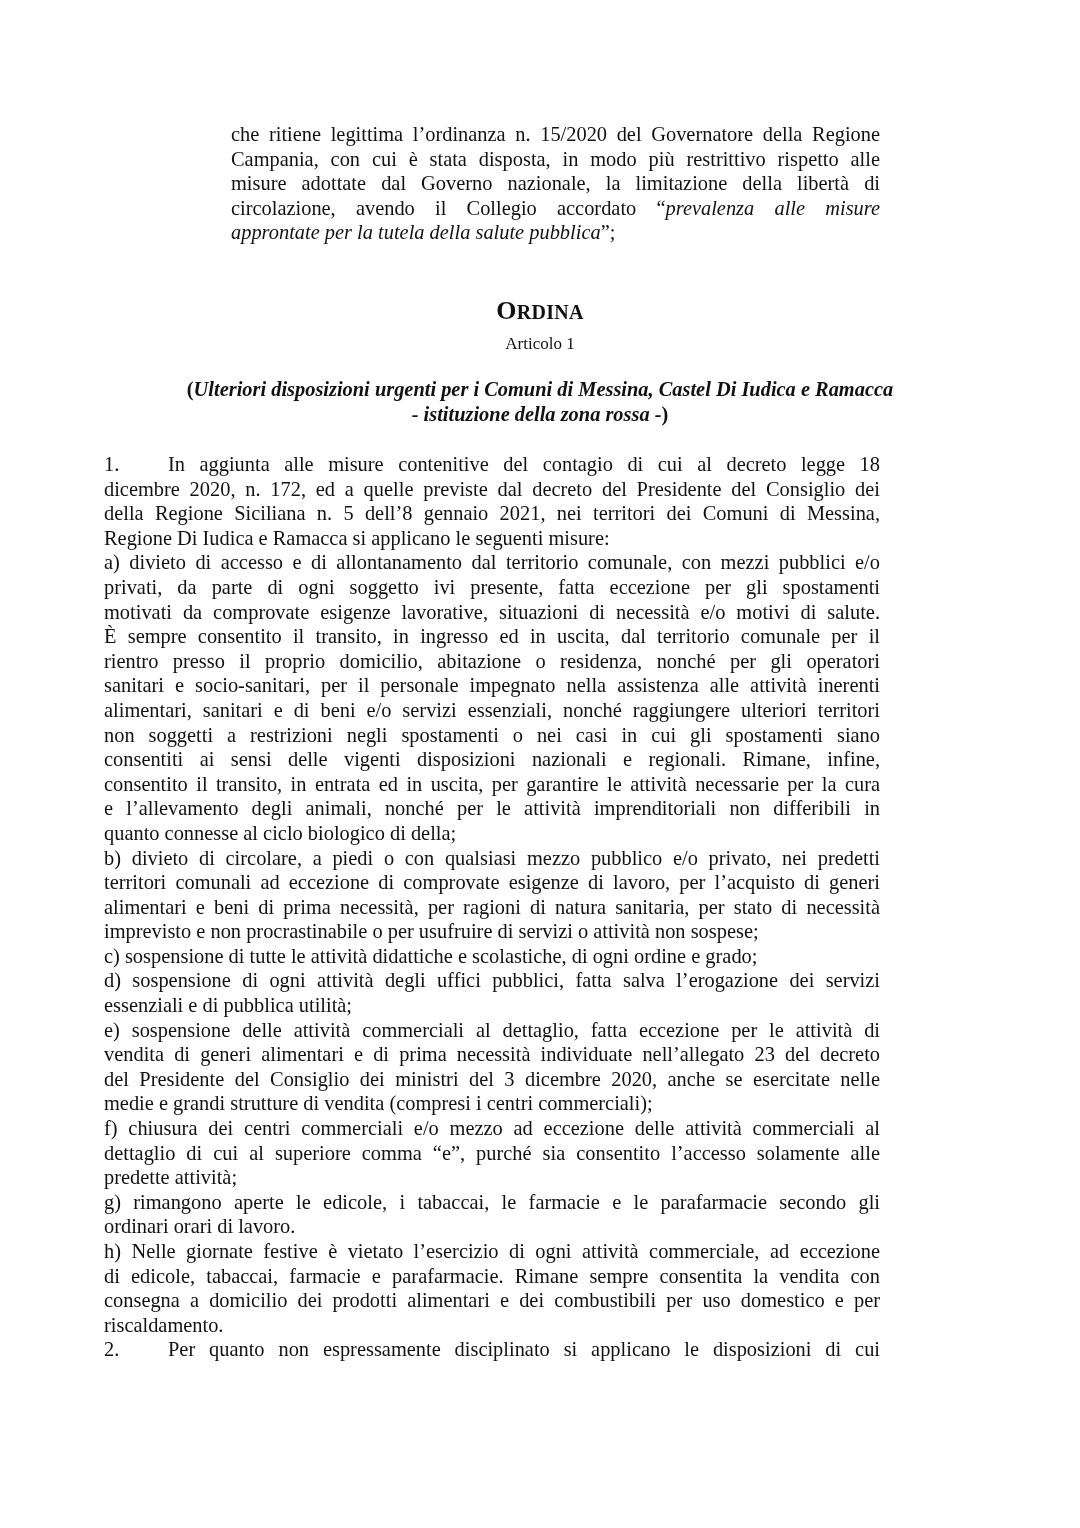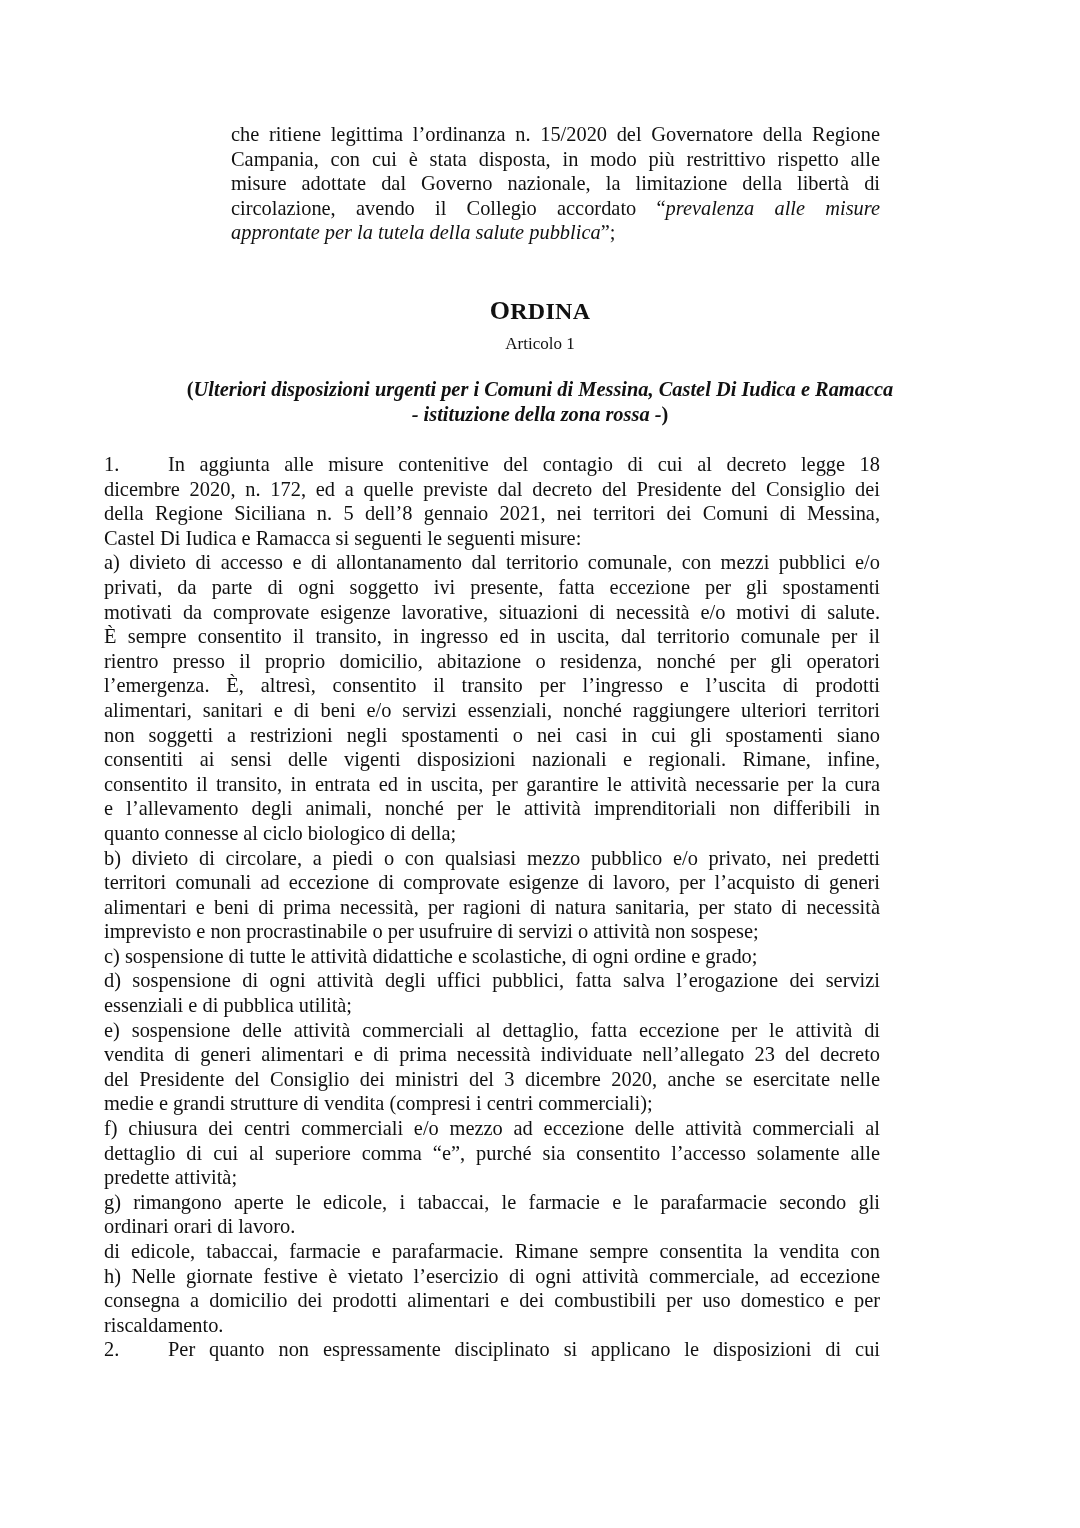--- a/index.html
+++ b/index.html
@@ -47,21 +47,21 @@
       left: 0;
       width: 1080px;
       top: 296px;
       text-align: center;
       font-weight: bold;
       font-size: 25px;
       letter-spacing: 0.3px;
       margin: 0;
     }
     .heading-ordina .big { font-size: 26px; }
-    .heading-ordina .small { font-size: 24px; }
+    .heading-ordina .small { font-size: 20px; }
     .article-title {
       position: absolute;
       left: 0;
       width: 1080px;
       top: 332px;
       text-align: center;
       font-weight: normal;
       font-size: 17px;
       line-height: 24.6px;
       margin: 0;
@@ -111,30 +111,30 @@
     <div><span>(</span><i>Ulteriori disposizioni urgenti per i Comuni di Messina, Castel Di Iudica e Ramacca</i></div>
     <div><i>- istituzione della zona rossa -</i><span>)</span></div>
   </div>
 
   <div class="body-block para">
 
     <div>
       <span class="ln"><span class="num">1.</span><span>In aggiunta alle misure contenitive del contagio di cui al decreto legge 18</span></span>
       <span class="ln">dicembre 2020, n. 172, ed a quelle previste dal decreto del Presidente del Consiglio dei</span>
       <span class="ln">della Regione Siciliana n. 5 dell’8 gennaio 2021, nei territori dei Comuni di Messina,</span>
-      <span class="ln last">Castel Di Iudica e Ramacca si seguenti le seguenti misure:</span>
+      <span class="ln last">Regione Di Iudica e Ramacca si applicano le seguenti misure:</span>
     </div>
 
     <div>
       <span class="ln">a) divieto di accesso e di allontanamento dal territorio comunale, con mezzi pubblici e/o</span>
       <span class="ln">privati, da parte di ogni soggetto ivi presente, fatta eccezione per gli spostamenti</span>
       <span class="ln">motivati da comprovate esigenze lavorative, situazioni di necessità e/o motivi di salute.</span>
       <span class="ln">È sempre consentito il transito, in ingresso ed in uscita, dal territorio comunale per il</span>
       <span class="ln">rientro presso il proprio domicilio, abitazione o residenza, nonché per gli operatori</span>
-      <span class="ln">l’emergenza. È, altresì, consentito il transito per l’ingresso e l’uscita di prodotti</span>
+      <span class="ln">sanitari e socio-sanitari, per il personale impegnato nella assistenza alle attività inerenti</span>
       <span class="ln">alimentari, sanitari e di beni e/o servizi essenziali, nonché raggiungere ulteriori territori</span>
       <span class="ln">non soggetti a restrizioni negli spostamenti o nei casi in cui gli spostamenti siano</span>
       <span class="ln">consentiti ai sensi delle vigenti disposizioni nazionali e regionali. Rimane, infine,</span>
       <span class="ln">consentito il transito, in entrata ed in uscita, per garantire le attività necessarie per la cura</span>
       <span class="ln">e l’allevamento degli animali, nonché per le attività imprenditoriali non differibili in</span>
       <span class="ln last">quanto connesse al ciclo biologico di della;</span>
     </div>
 
     <div>
       <span class="ln">b) divieto di circolare, a piedi o con qualsiasi mezzo pubblico e/o privato, nei predetti</span>
@@ -164,22 +164,22 @@
       <span class="ln">dettaglio di cui al superiore comma “e”, purché sia consentito l’accesso solamente alle</span>
       <span class="ln last">predette attività;</span>
     </div>
 
     <div>
       <span class="ln">g) rimangono aperte le edicole, i tabaccai, le farmacie e le parafarmacie secondo gli</span>
       <span class="ln last">ordinari orari di lavoro.</span>
     </div>
 
     <div>
+      <span class="ln">h) Nelle giornate festive è vietato l’esercizio di ogni attività commerciale, ad eccezione</span>
       <span class="ln">di edicole, tabaccai, farmacie e parafarmacie. Rimane sempre consentita la vendita con</span>
-      <span class="ln">h) Nelle giornate festive è vietato l’esercizio di ogni attività commerciale, ad eccezione</span>
       <span class="ln">consegna a domicilio dei prodotti alimentari e dei combustibili per uso domestico e per</span>
       <span class="ln last">riscaldamento.</span>
     </div>
 
     <div>
       <span class="ln"><span class="num">2.</span><span>Per quanto non espressamente disciplinato si applicano le disposizioni di cui</span></span>
     </div>
 
   </div>
 </div>

